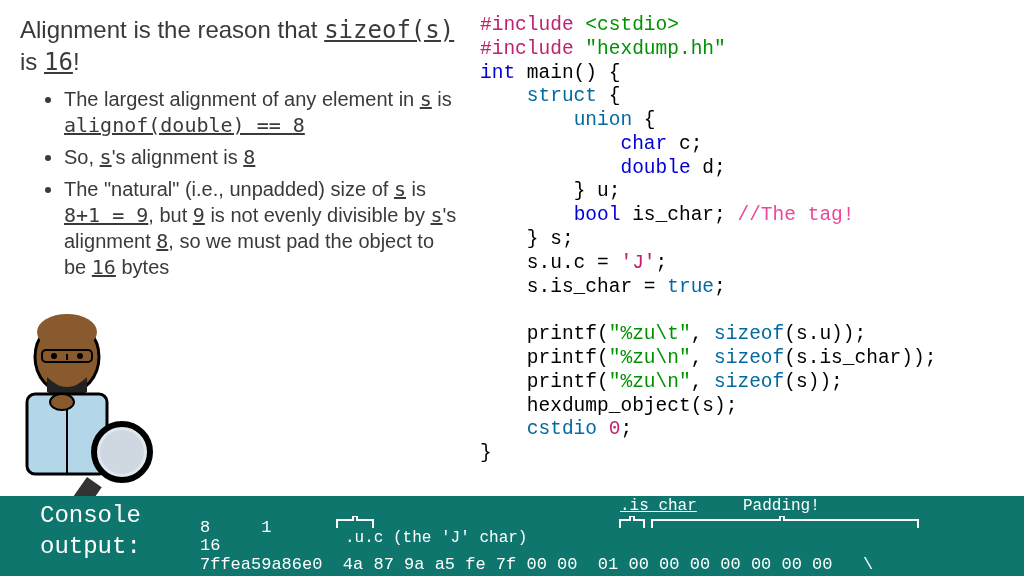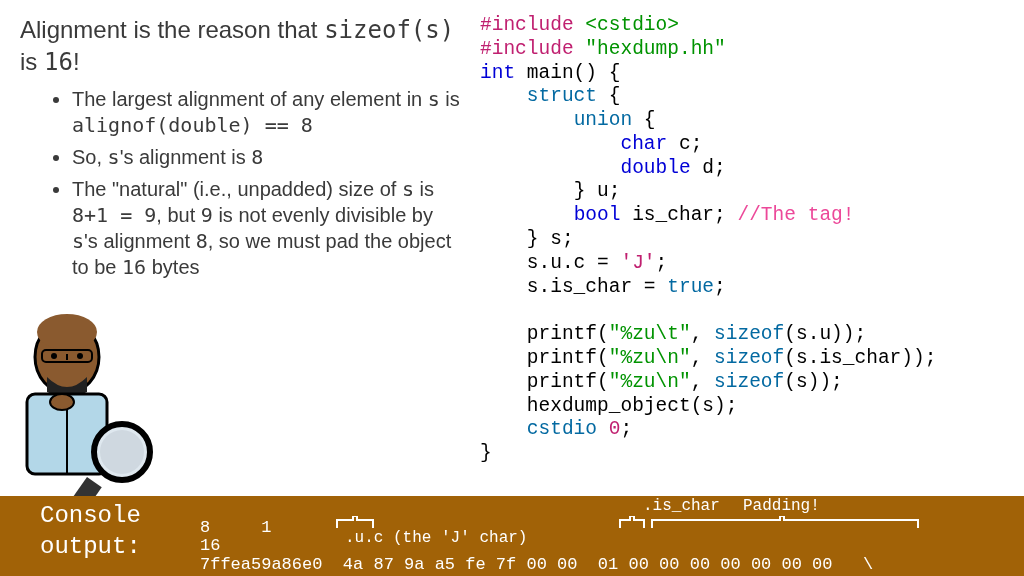--- a/index.html
+++ b/index.html
@@ -20,48 +20,48 @@
     font-size: 21px;
     color: #3a3a3a;
     line-height: 1.3;
     position: relative;
   }
   .heading {
     font-size: 24px;
     font-weight: 300;
     margin-bottom: 8px;
   }
-  .heading .mono, .bullets .mono { font-family: Consolas, monospace; }
+  .heading .mono, .bullets .mono { font-family: Consolas, monospace; text-decoration: underline; }
   ul.bullets {
     list-style: disc;
     margin-left: 44px;
     font-size: 20px;
     font-weight: 300;
   }
-  ul.bullets li { margin-bottom: 6px; margin-left: 8px; }
+  ul.bullets li { margin-bottom: 6px; }
   .right {
     width: 544px;
     padding: 14px 10px 0 0;
     font-family: Consolas, "Courier New", monospace;
     font-size: 19.5px;
     line-height: 1.22;
     white-space: pre;
   }
   .kw { color: #0369a1; }
   .ty { color: #0000d6; }
   .pp { color: #c02070; text-align: center; }
   .str { color: #009300; }
   .cm { color: #ec4899; }
   .num { color: #c02070; }
   .char { color: #c02070; }
   .console {
     position: absolute;
     left: 0; bottom: 0;
     width: 1024px; height: 80px;
-    background: #a16207;
+    background: #0f766e;
     color: #fff;
     font-family: Consolas, "Courier New", monospace;
     font-size: 18px;
     display: flex;
     padding: 4px 0 0 40px;
     line-height: 1.1;
   }
   .console-label {
     font-size: 24px;
     line-height: 1.3;
@@ -145,21 +145,21 @@
   <div class="console-label">
     <div>Console</div>
     <div>output:</div>
   </div>
   <div class="console-body">
 <span>8     1</span>
 <span>16</span>
 <span>7ffea59a86e0  4a 87 9a a5 fe 7f 00 00  01 00 00 00 00 00 00 00   \</span>
 <span>                                                    |J...............|</span>
     <span class="ann" style="left:145px; top:-2px;margin-top:32px;">.u.c (the 'J' char)</span>
-    <span class="ann" style="left:443px; top:-2px;">.is_char</span>
+    <span class="ann" style="left:420px; top:-2px;text-decoration:underline;">.is_char</span>
     <span class="ann" style="left:543px; top:-2px;">Padding!</span>
     <svg style="position:absolute; left:135px; top:16px;" width="40" height="14">
         <path d="M2 12 L2 4 L18 4 L18 0 L22 0 L22 4 L38 4 L38 12" stroke="#fff" fill="none" stroke-width="2"></path>
       </svg>
     <svg style="position:absolute; left:418px; top:16px;" width="30" height="14">
         <path d="M2 12 L2 4 L12 4 L12 0 L16 0 L16 4 L26 4 L26 12" stroke="#fff" fill="none" stroke-width="2"></path>
       </svg>
     <svg style="position:absolute; left:450px; top:16px;" width="270" height="14">
         <path d="M2 12 L2 4 L130 4 L130 0 L134 0 L134 4 L268 4 L268 12" stroke="#fff" fill="none" stroke-width="2"></path>
       </svg>

